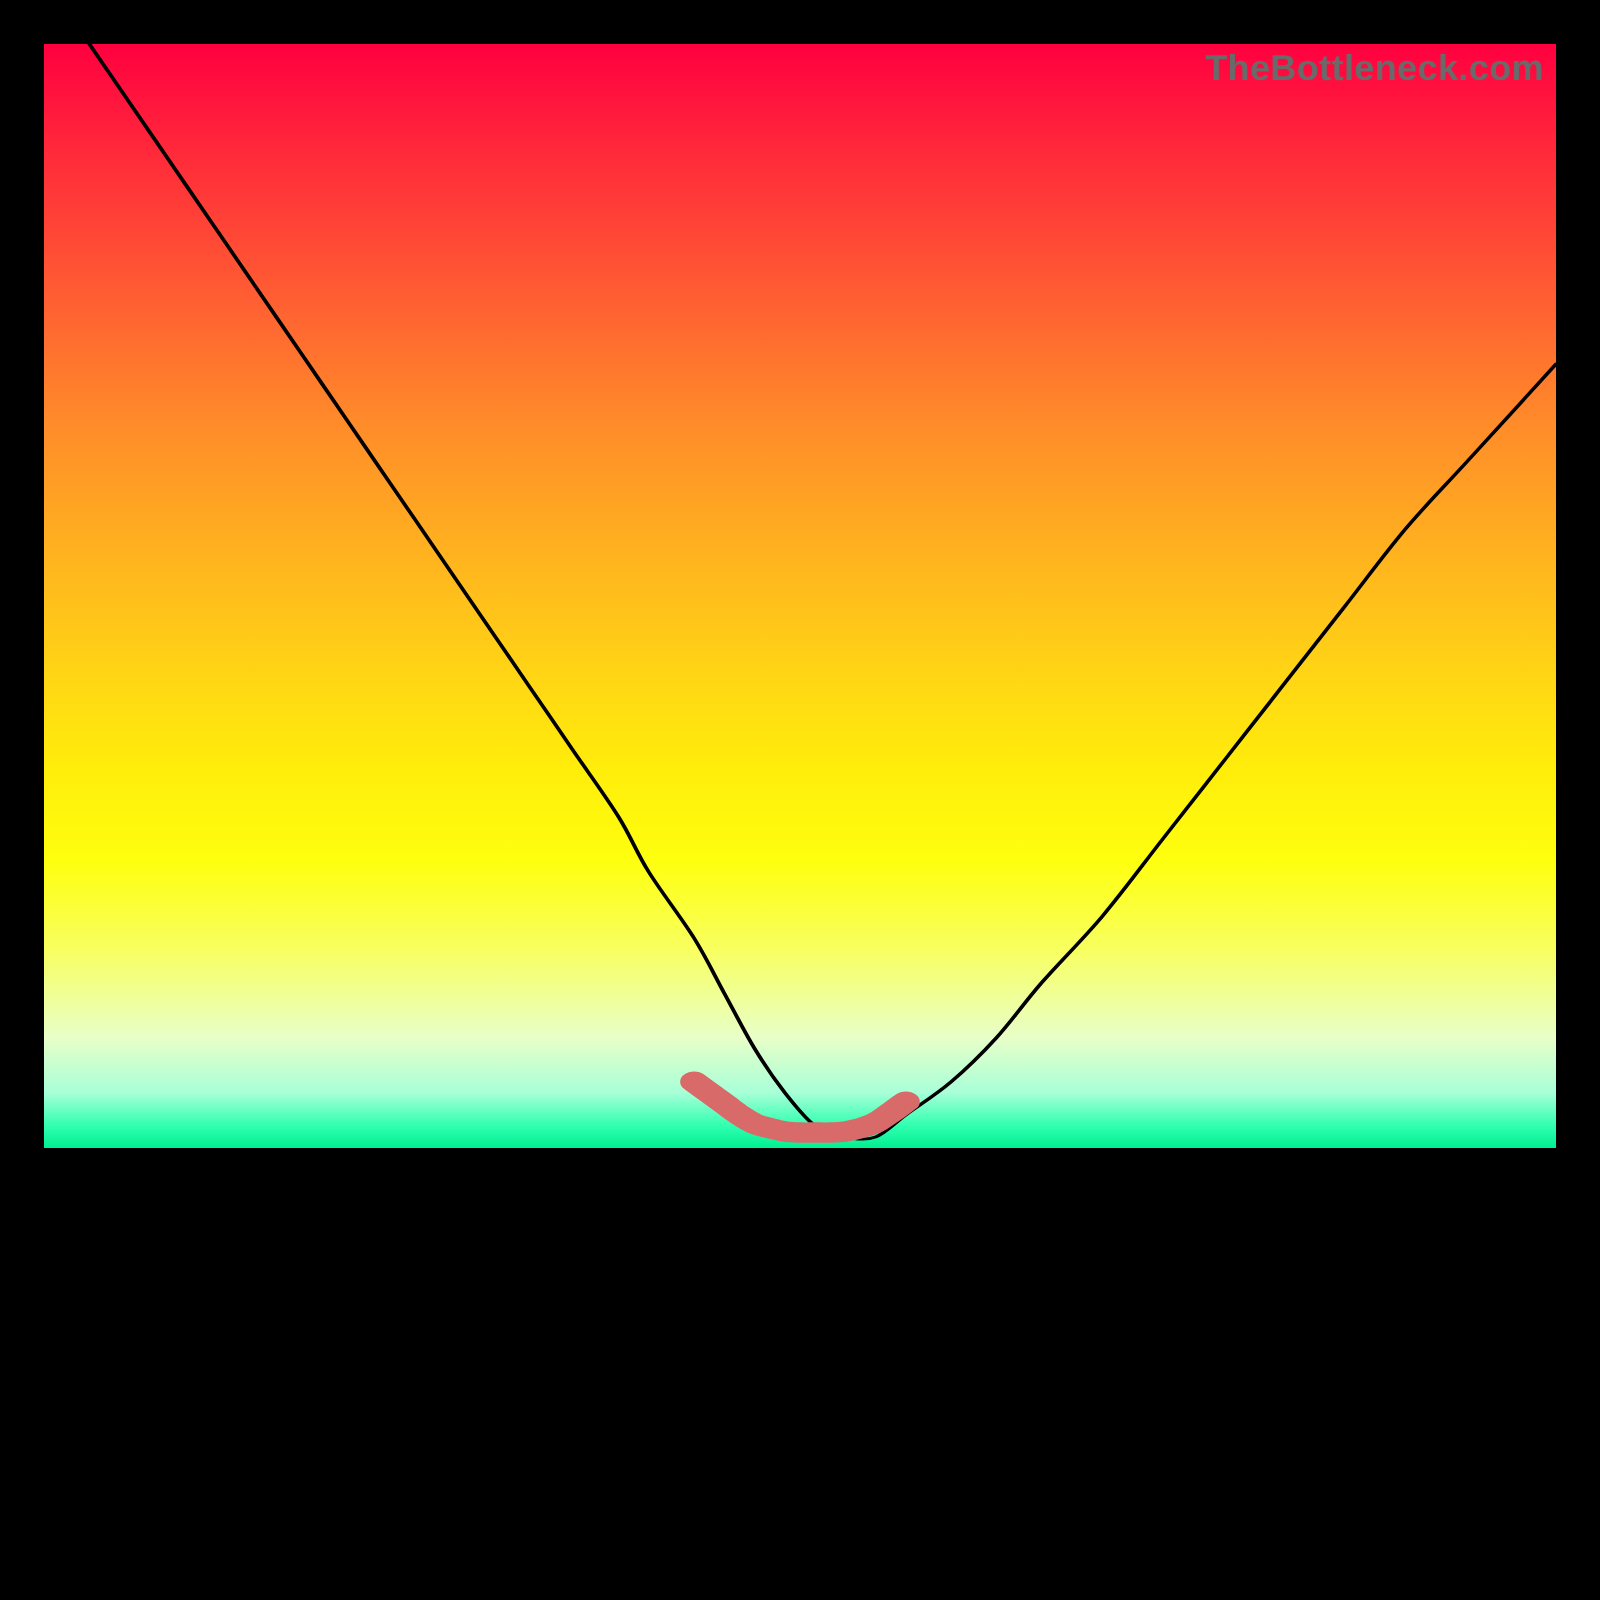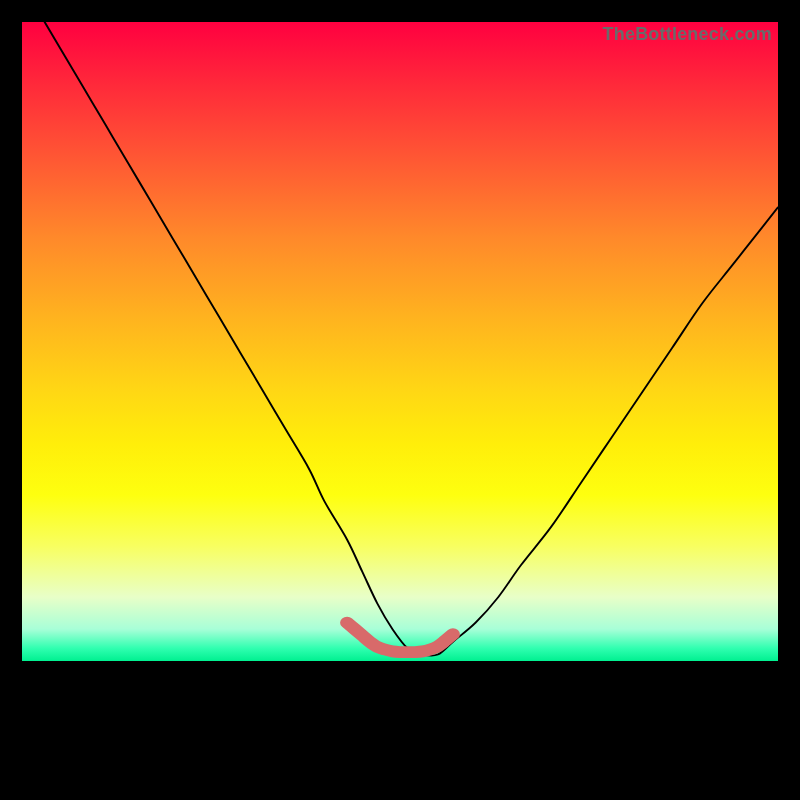--- a/index.html
+++ b/index.html
@@ -8,21 +8,21 @@
     position: relative;
     width: 800px;
     height: 800px;
     background: #000;
   }
   .plot-area {
     position: absolute;
     left: 22px;
     top: 22px;
     width: 756px;
-    height: 639px;
+    height: 552px;
     background: linear-gradient(to bottom,
       #ff0040 0%,
       #ff2a3a 10%,
       #ff5a33 22%,
       #ff8a2a 34%,
       #ffb21f 46%,
       #ffd814 58%,
       #ffee0a 66%,
       #feff0f 74%,
       #f8ff60 82%,

